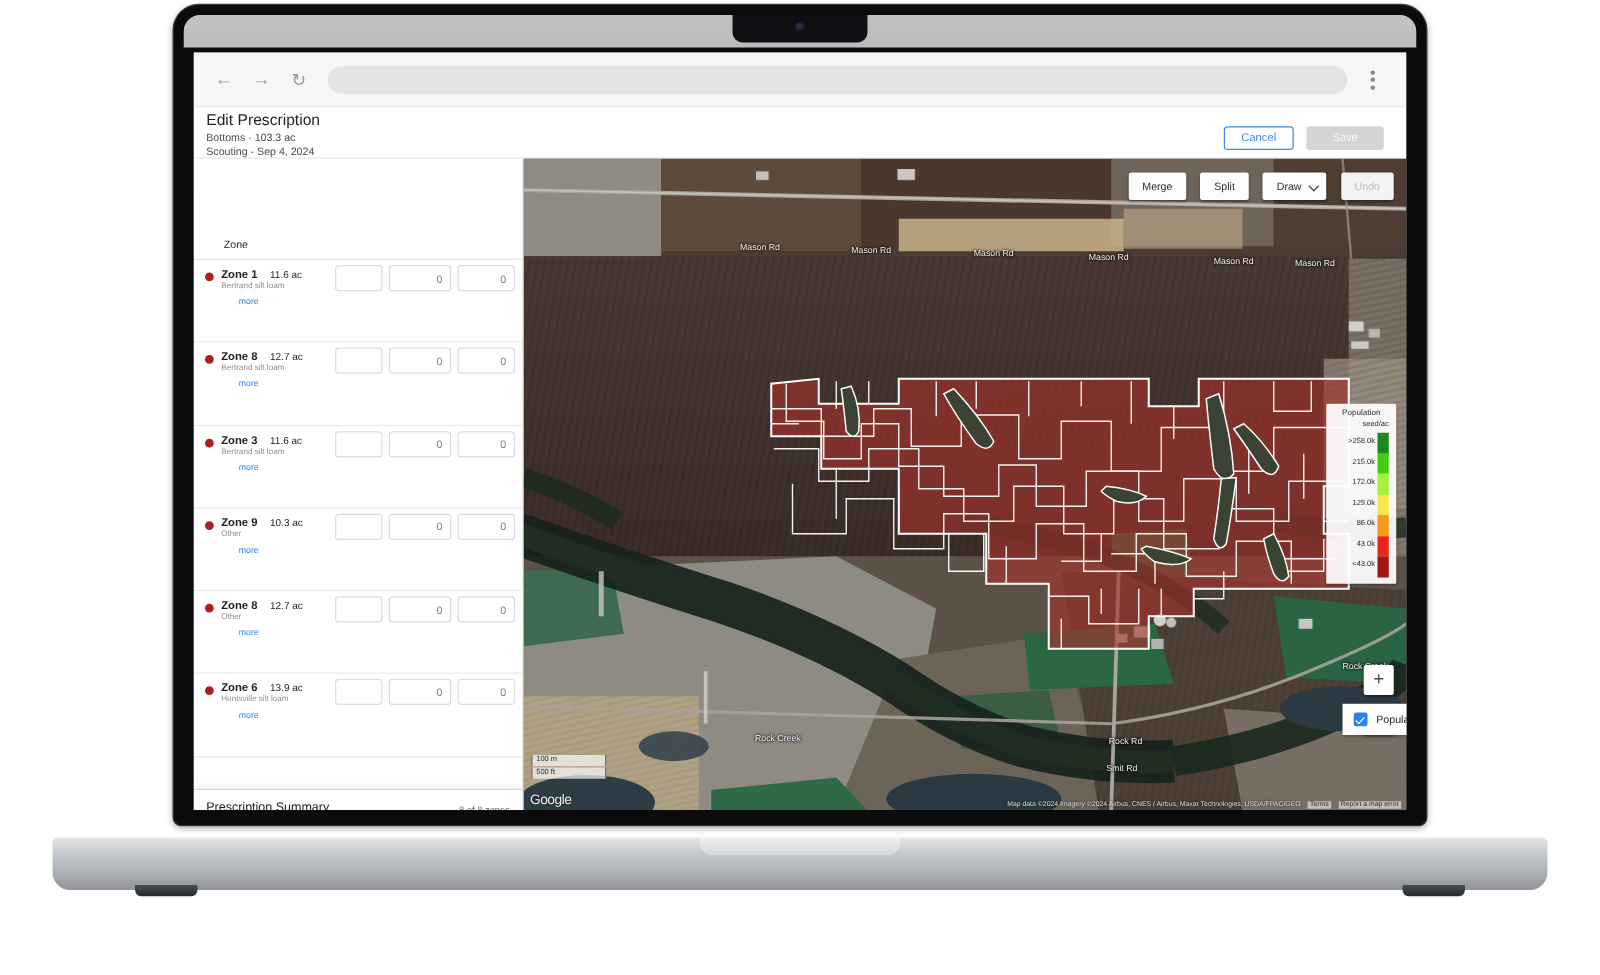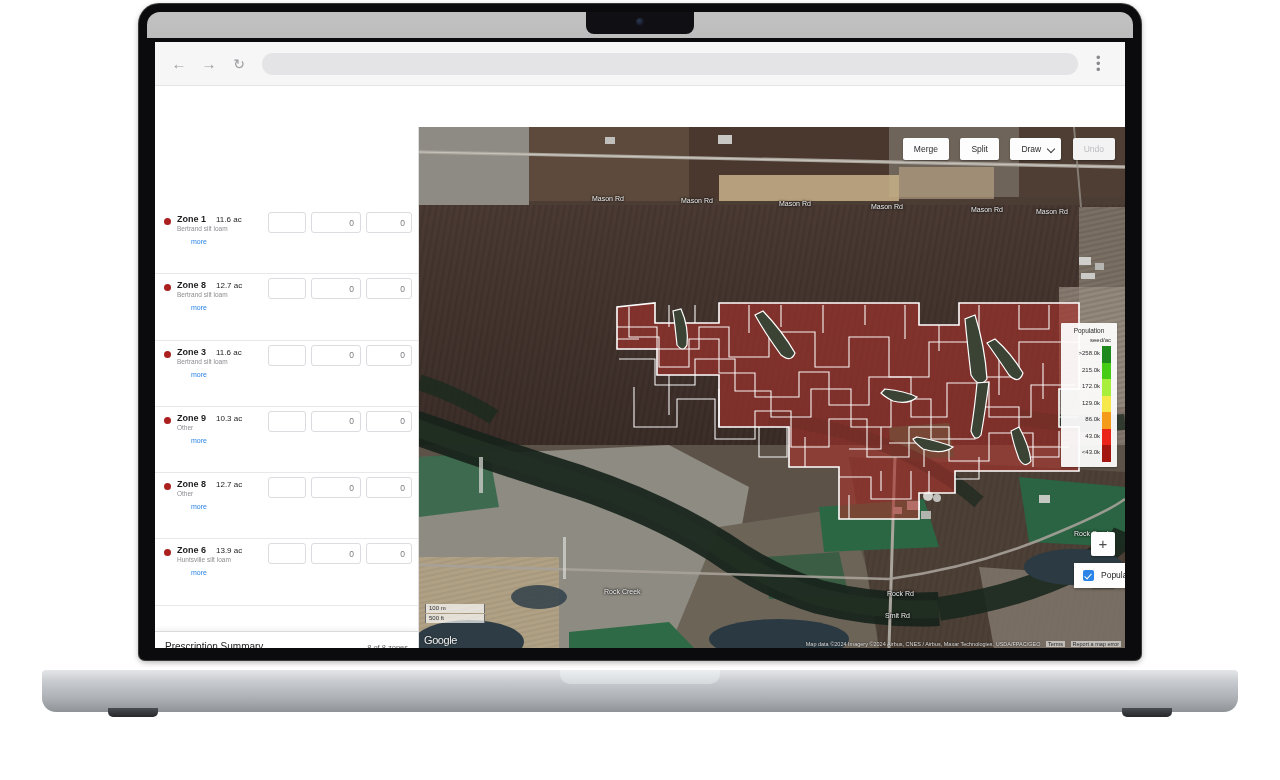--- a/index.html
+++ b/index.html
@@ -423,24 +423,41 @@
       <div class="nav-btn" id="nav-forward">→</div>
       <div class="nav-btn" id="nav-reload">↻</div>
       <div id="url-bar"></div>
       <div id="browser-menu-icon">
         <span>•</span>
           <span>•</span>
           <span>•</span>
       </div>
     </div>
 
+    <div id="app-header">
+      <div id="page-title">Edit Prescription</div>
+      <div id="header-subtitle-1">Bottoms · 103.3 ac</div>
+      <div id="header-subtitle-2">Scouting - Sep 4, 2024</div>
+      <div id="cancel-button">Cancel</div>
+      <div id="save-button">Save</div>
+    </div>
 
     <div id="left-panel">
 
 
+      <div id="zone-table-header">
+        <div id="col-zone-label">Zone</div>
+        <div class="col-head" id="col-target">
+          <span class="ch-title">Target</span>
+          <span class="ch-title">Dry</span>
+          <span class="ch-title">Yield</span>
+          <span class="ch-unit">bu/ac</span>
+        </div>
+
+      </div>
 
       <div id="zone-list">
           <div class="zone-row">
             <div class="zone-dot" style="background:#ab1f1f"></div>
             <div class="zone-name">Zone 1</div>
             <div class="zone-acres">11.6 ac</div>
             <div class="zone-soil">Bertrand silt loam</div>
             <div class="zone-more">more</div>
             <input class="zone-input zi-target" value="" style="">
             <input class="zone-input zi-population" value="0" style="">

